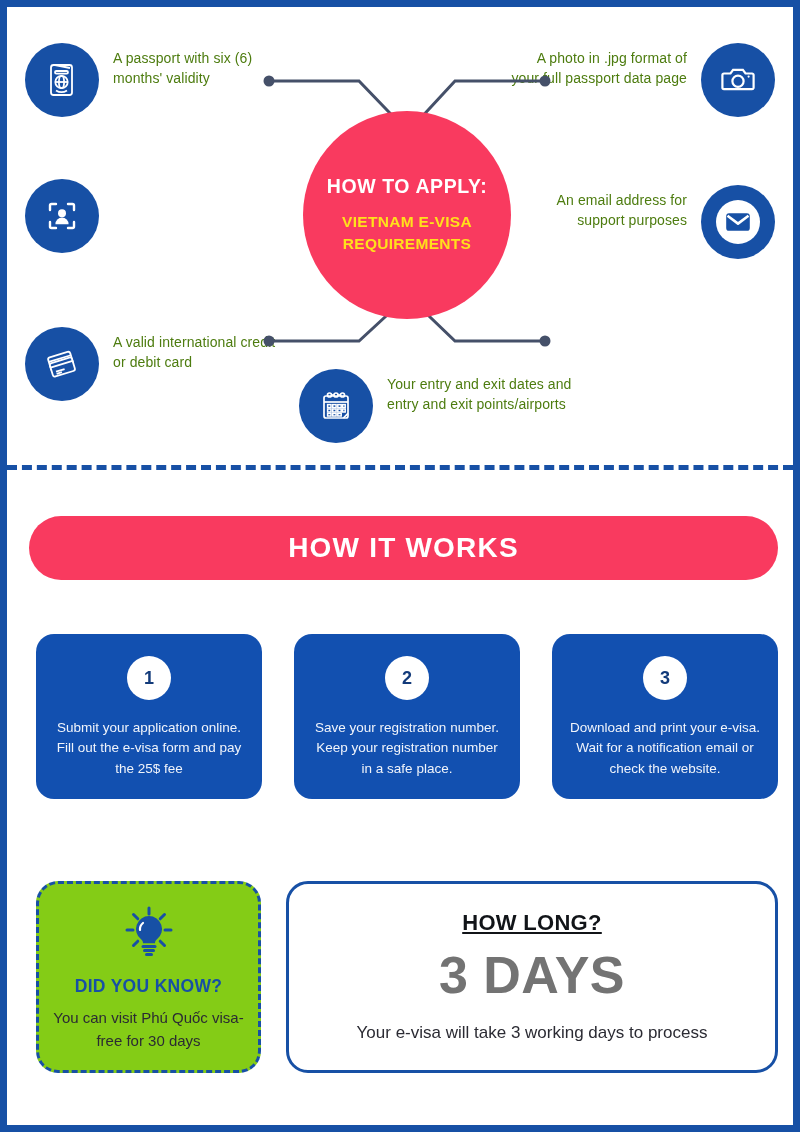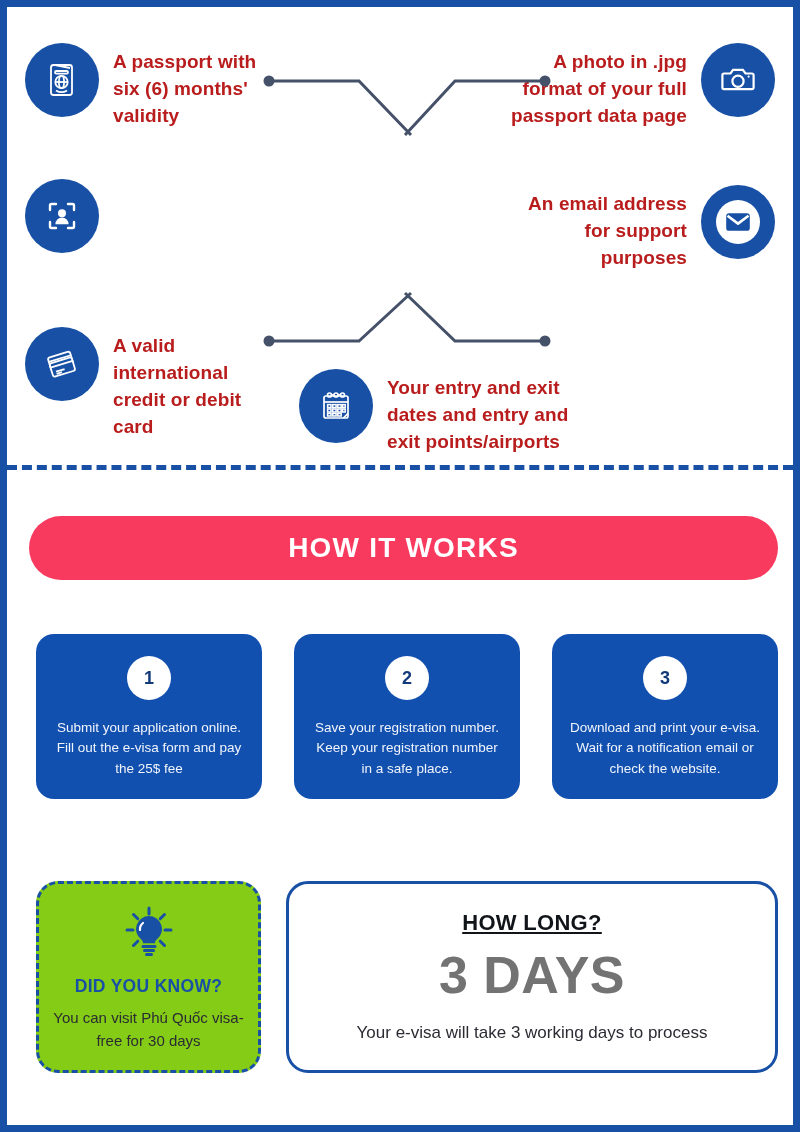--- a/index.html
+++ b/index.html
@@ -39,26 +39,25 @@
     height: 452px;
   }
 
   .req-item {
     position: absolute;
     display: flex;
     align-items: flex-start;
     gap: 14px;
   }
   .req-item .req-text {
-    font-size: 19px;
+    font-size: 14px;
     line-height: 1.42;
-    color: #b91c1c;
+    color: #4d7c0f;
     padding-top: 6px;
     letter-spacing: 0.1px;
-    font-weight: bold;
   }
   .req-item.right {
     flex-direction: row-reverse;
   }
   .req-item.right .req-text { text-align: right; }
 
   
   #item-passport   { left: 18px;  top: 36px;  width: 260px; }
   #item-photo      { left: 18px;  top: 172px; width: 260px; }
   #item-card       { left: 18px;  top: 320px; width: 260px; }
@@ -253,20 +252,24 @@
         <path d="M538 334 H448 L398 286"></path>
       </g>
       <g fill="#455069">
         <circle cx="262" cy="74" r="5.5"></circle>
         <circle cx="538" cy="74" r="5.5"></circle>
         <circle cx="262" cy="334" r="5.5"></circle>
         <circle cx="538" cy="334" r="5.5"></circle>
       </g>
     </svg>
 
+    <div class="center-circle">
+      <div class="c-title">HOW TO APPLY:</div>
+      <div class="c-sub">VIETNAM E-VISA REQUIREMENTS</div>
+    </div>
 
     <div class="req-item" id="item-passport">
       <div class="icon-circle">
         <svg width="40" height="40" viewBox="0 0 40 40" fill="none" stroke="#ffffff" stroke-width="1.8">
           <rect x="9" y="5" width="21" height="30" rx="2.5"></rect>
           <path d="M13 5 L28 8"></path>
           <rect x="13" y="11" width="13" height="2.6" rx="1.3"></rect>
           <circle cx="19.5" cy="22" r="6.2"></circle>
           <ellipse cx="19.5" cy="22" rx="2.6" ry="6.2"></ellipse>
           <path d="M13.3 22 H25.7"></path>

